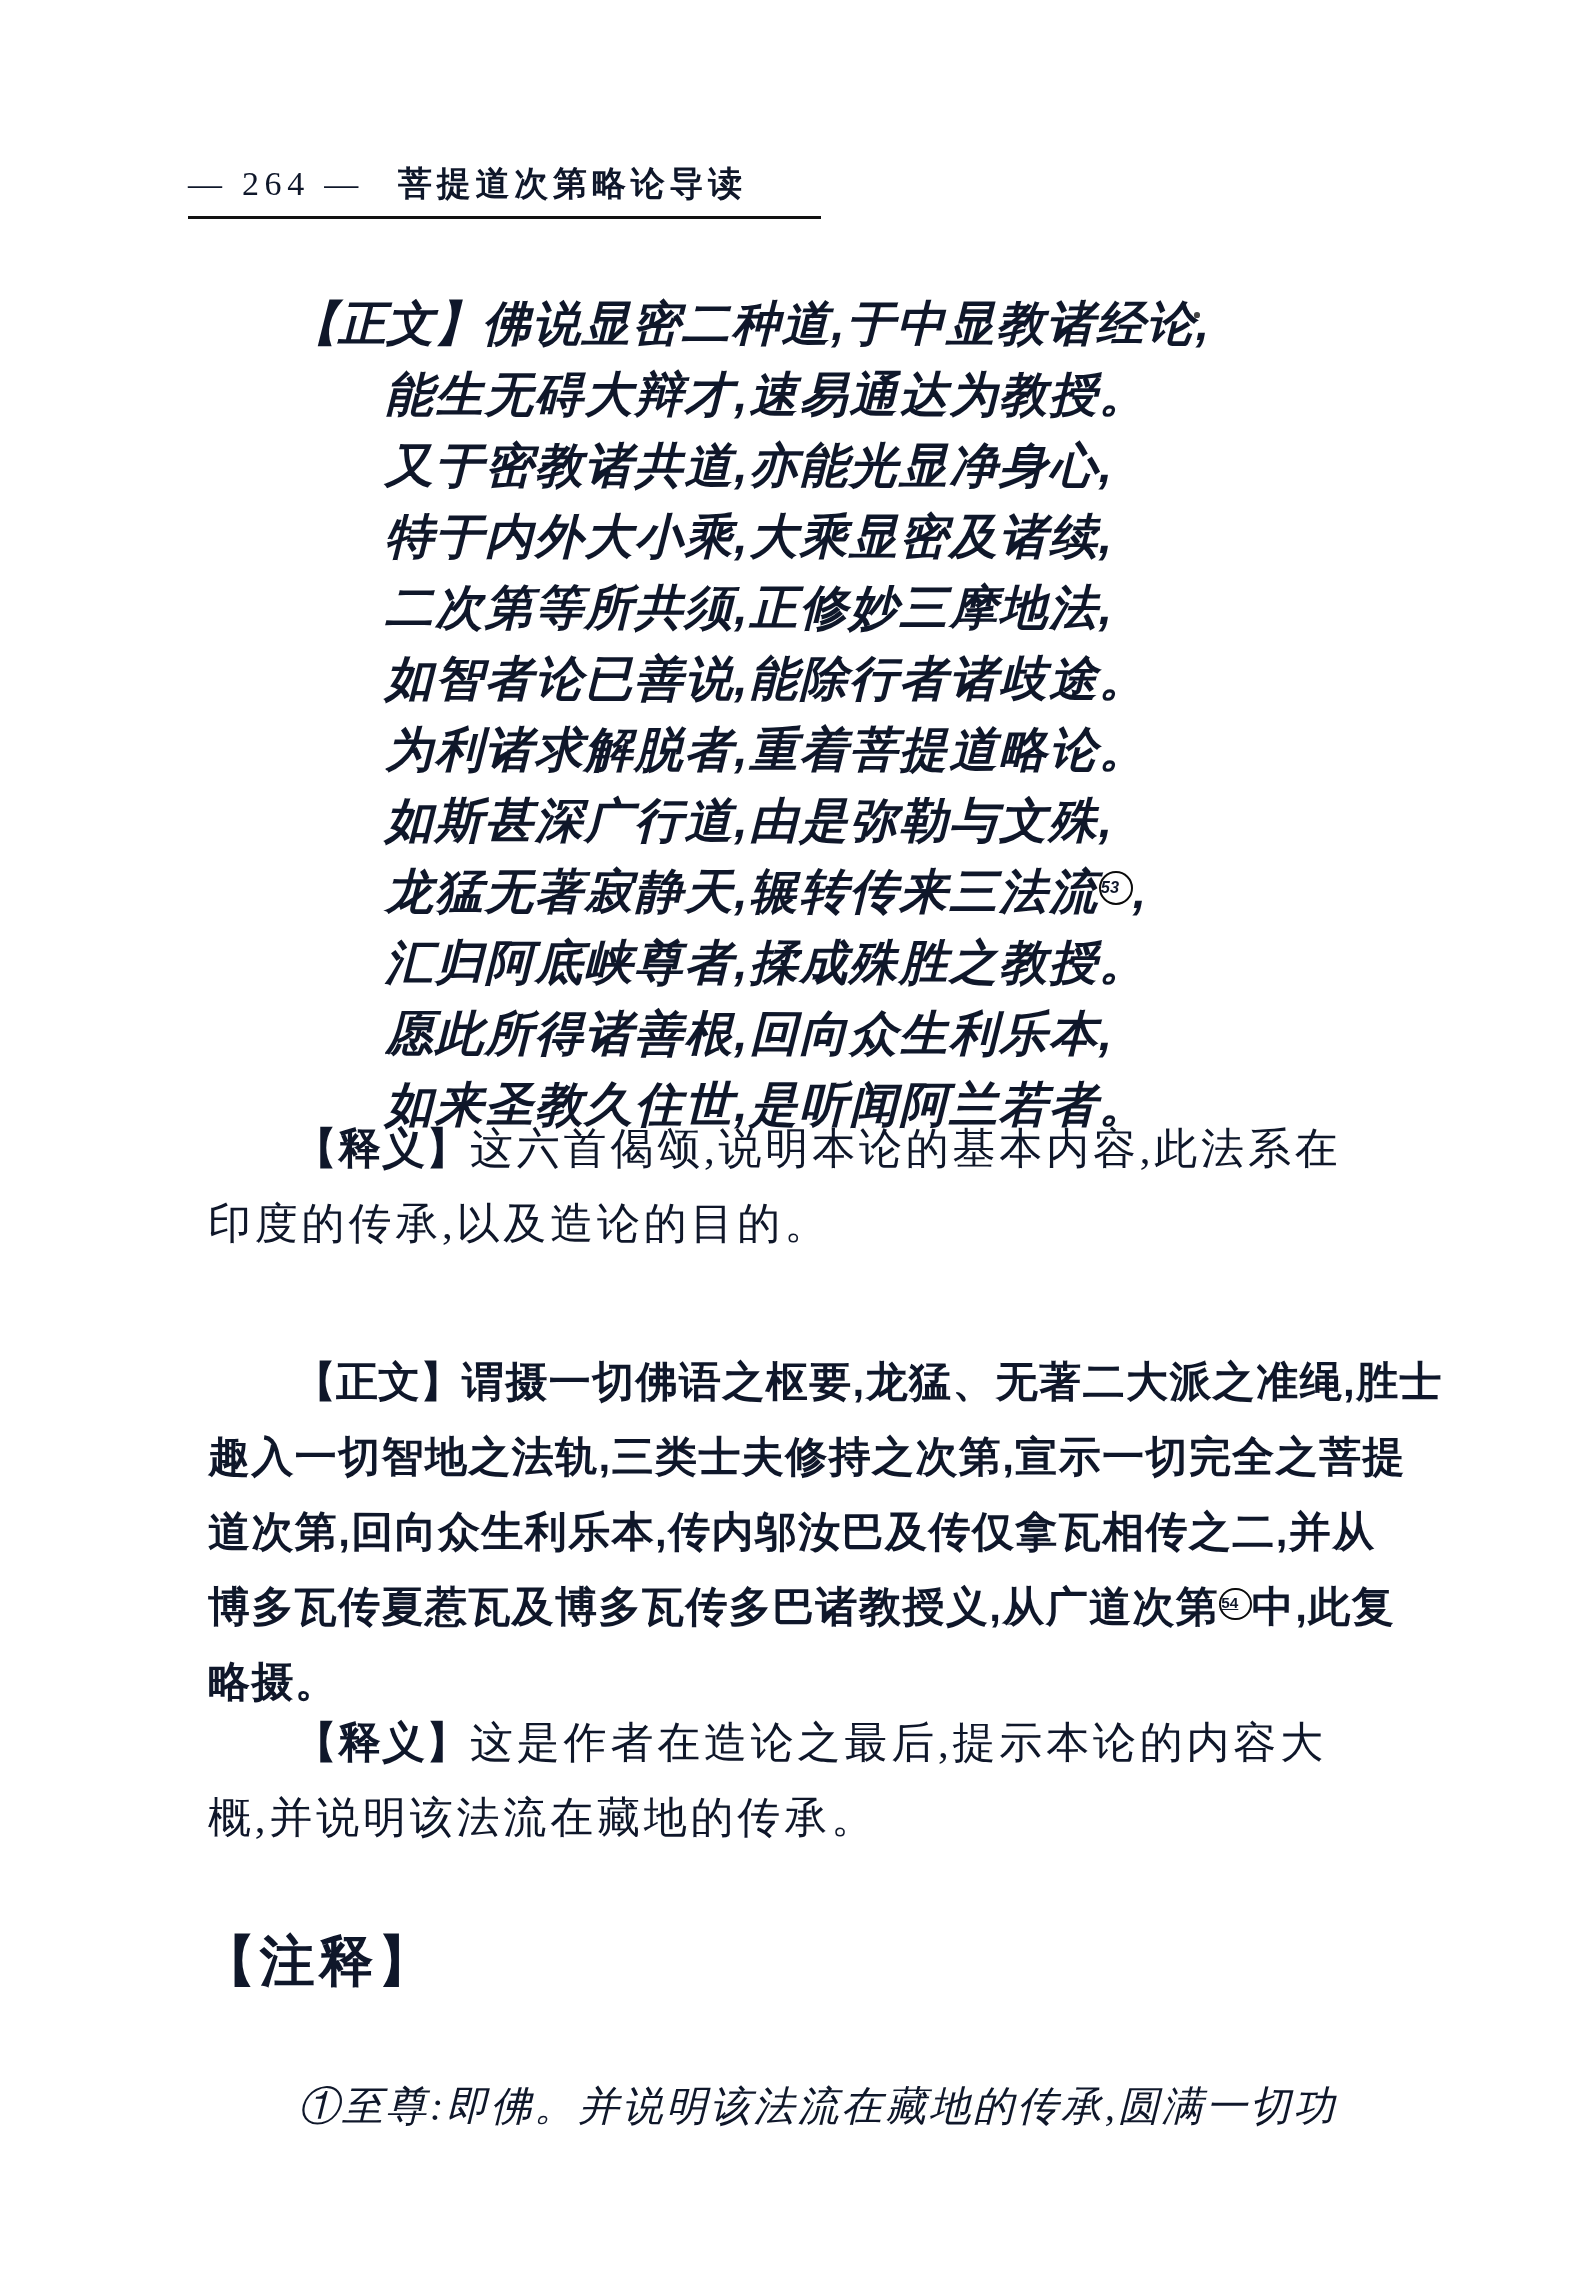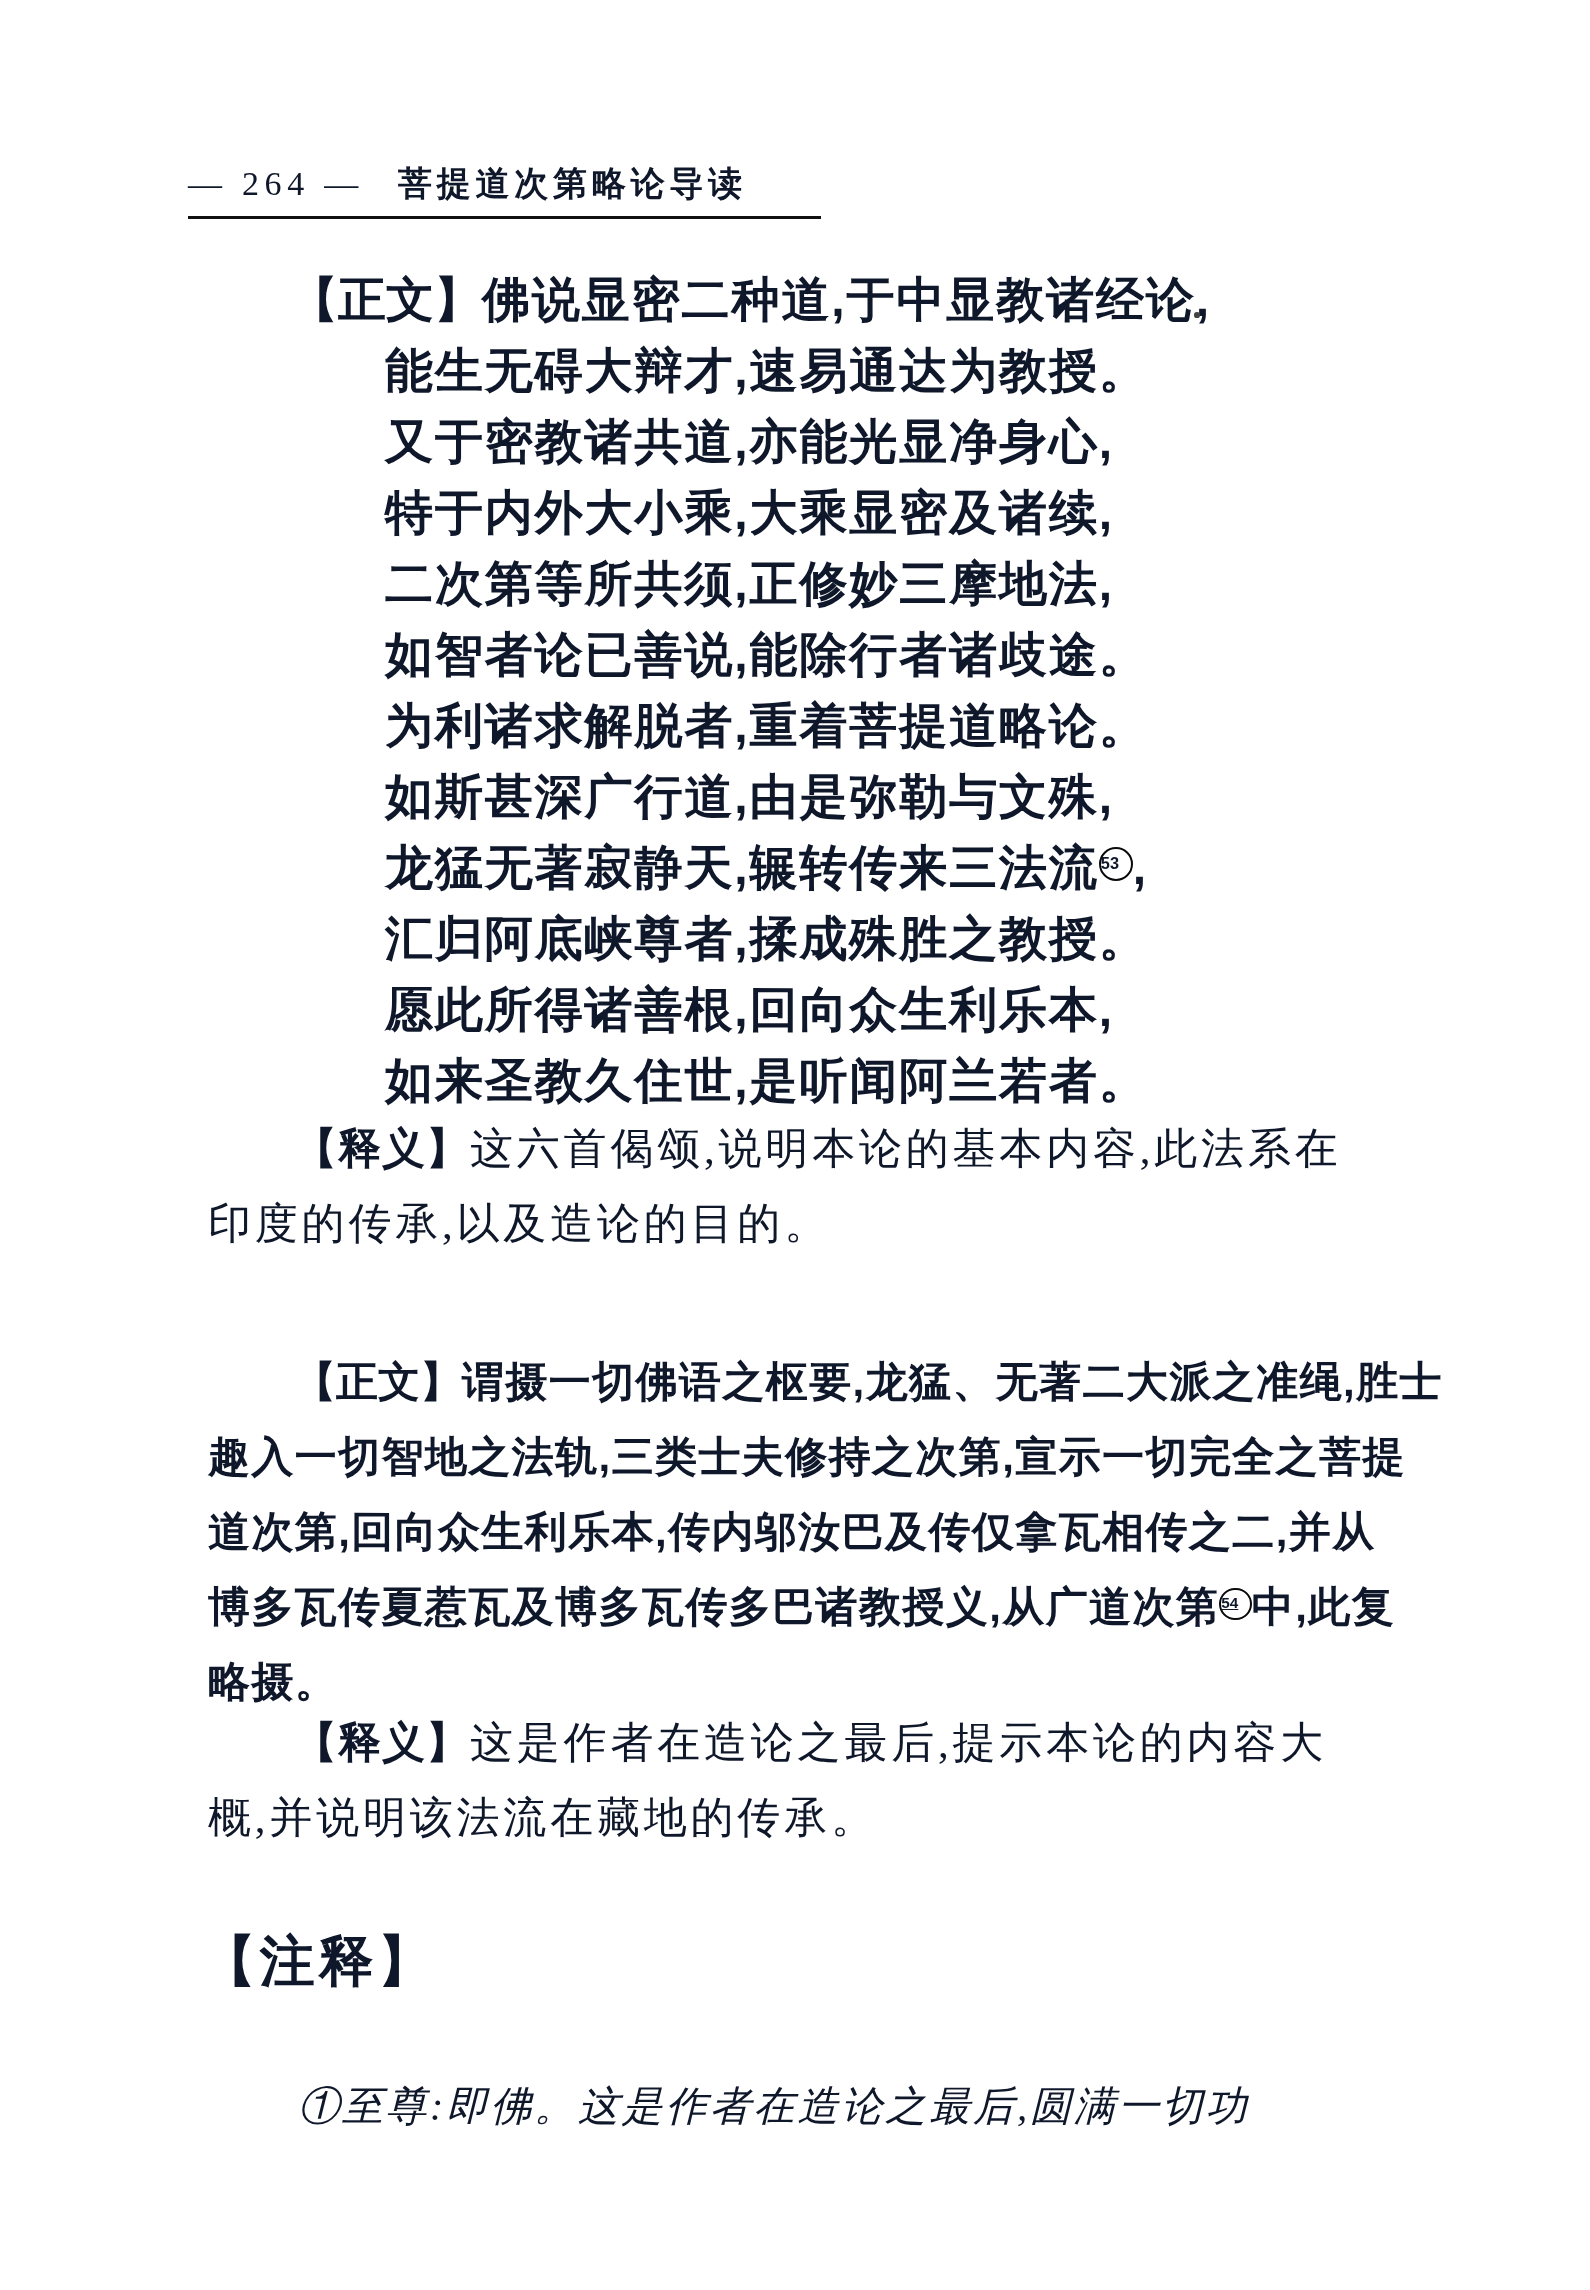--- a/index.html
+++ b/index.html
@@ -48,23 +48,24 @@
     left: 188px;
     top: 216px;
     width: 633px;
     height: 2.9px;
     background: #111111;
   }
   
   .verse-block {
     position: absolute;
     left: 290px;
-    top: 264px;
+    top: 288px;
     font-size: 48px;
     letter-spacing: 1.9px;
+    font-style: italic;
   }
   .verse-line {
     height: 71px;
     line-height: 71px;
     white-space: nowrap;
   }
   .verse-line.cont {
     margin-left: 95px;
   }
   .zw-label {
@@ -200,17 +201,17 @@
   </div>
 
   <div class="para shiyi shiyi2">
     <div class="pline indent"><span class="sy-label">【释义】</span><span>这是作者在造论之最后,提示本论的内容大</span></div>
     <div class="pline">概,并说明该法流在藏地的传承。</div>
   </div>
 
   <div class="zhushi-heading">【注释】</div>
 
   <div class="note-block kai">
-    <div class="pline indent">①至尊:即佛。这是作者在造论之最后,圆满一切功</div>
+    <div class="pline indent">①至尊:即佛。并说明该法流在藏地的传承,圆满一切功</div>
   </div>
 
 </div>
 
 
 </body></html>

